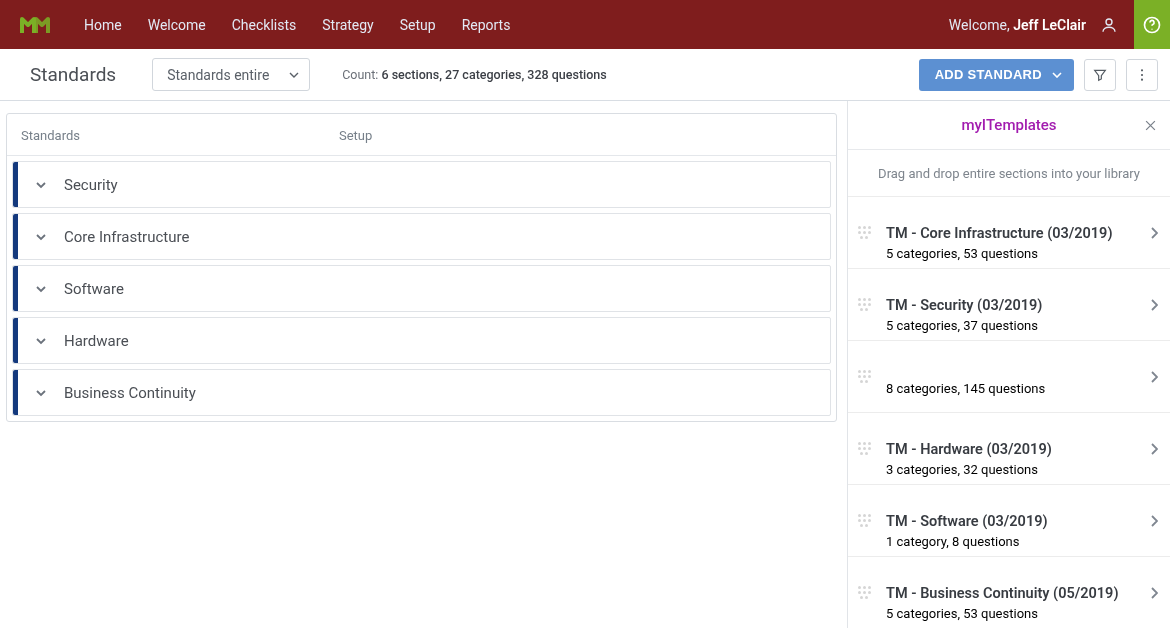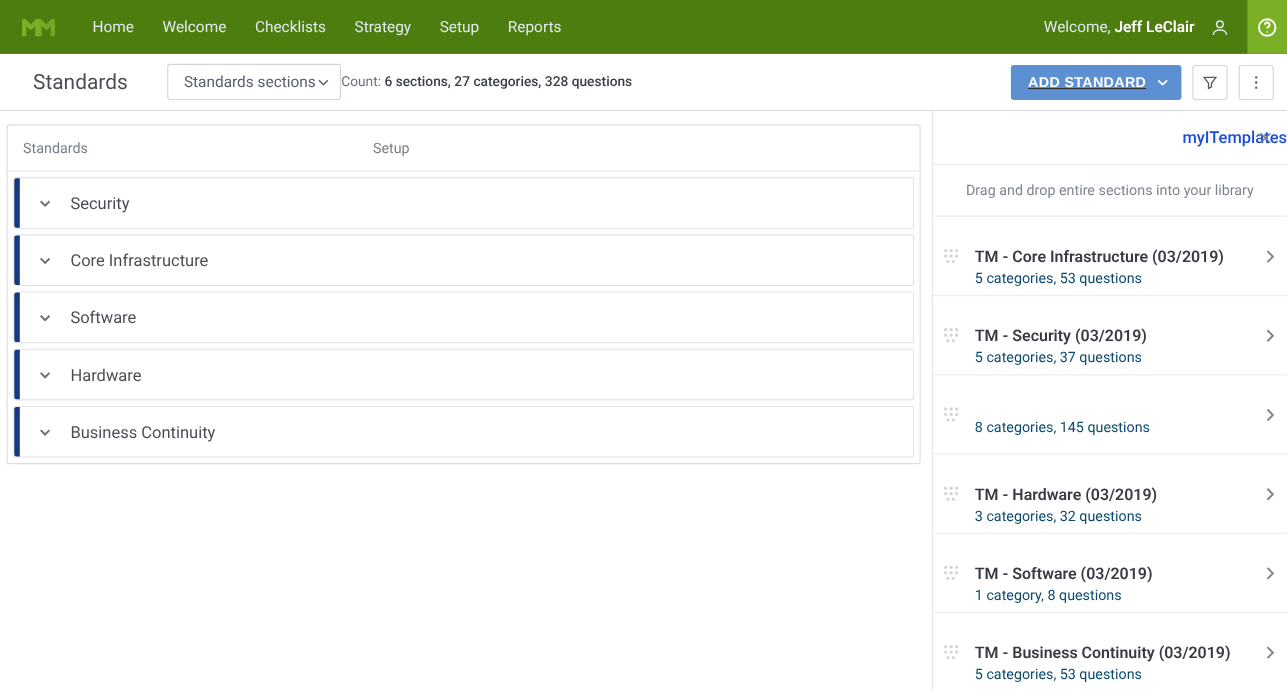--- a/index.html
+++ b/index.html
@@ -1,65 +1,65 @@
 <!DOCTYPE html>
 <html><head>
 <meta charset="utf-8">
 <style>
   * { box-sizing: border-box; margin: 0; padding: 0; }
   html, body { width: 1170px; height: 628px; font-family: -apple-system, BlinkMacSystemFont, "Segoe UI", Roboto, Arial, sans-serif; overflow: hidden; background: #fff; color: #333; }
 
   
-  .topnav { height: 49px; background: #4d7c0f; display: flex; align-items: center; color: #d7e2f2; font-size: 14px; }
+  .topnav { height: 49px; background: #7f1d1d; display: flex; align-items: center; color: #d7e2f2; font-size: 14px; }
   .logo-box { width: 70px; display: flex; align-items: center; justify-content: center; }
   .nav-links { display: flex; gap: 26px; margin-left: 14px; }
   .nav-link { color: #e3e9f4; cursor: pointer; }
   .nav-right { margin-left: auto; display: flex; align-items: center; height: 100%; text-align: right; }
   .welcome { color: #e3e9f4; margin-right: 8px; }
   .welcome b { color: #fff; font-weight: 600; }
   .user-icon { width: 30px; display: flex; justify-content: center; align-items: center; color: #e3e9f4; }
   .help-box { width: 36px; height: 49px; background: #7bb026; display: flex; align-items: center; justify-content: center; margin-left: 10px; }
 
   
   .subbar { height: 52px; border-bottom: 1px solid #d8dde3; display: flex; align-items: center; padding: 0 12px 0 30px; }
   .page-title { font-size: 19px; color: #4b4f55; font-weight: 400; margin-right: 36px; }
   .select-box { height: 33px; border: 1px solid #d1d6dc; border-radius: 3px; display: flex; align-items: center; padding: 0 10px 0 14px; min-width: 158px; cursor: pointer; color: #5a6068; font-size: 14px; }
   .select-box .caret { margin-left: auto; }
-  .count { font-size: 12.5px; color: #6b7078; }
+  .count { margin-left: 32px; font-size: 12.5px; color: #6b7078; }
   .count b { color: #3b3f46; font-weight: 500; }
-  .subbar-right { margin-left: auto; display: flex; align-items: center; gap: 10px; text-decoration: underline; }
+  .subbar-right { margin-left: auto; display: flex; align-items: center; gap: 10px; }
   .btn-primary { height: 32px; background: #5c90d2; color: #fff; border: none; border-radius: 3px; padding: 0 12px 0 16px; font-size: 13px; font-weight: 600; letter-spacing: 0.3px; display: flex; align-items: center; gap: 10px; cursor: pointer; }
   .btn-icon-square { height: 32px; width: 32px; border: 1px solid #d1d6dc; border-radius: 3px; background: #fff; display: flex; align-items: center; justify-content: center; cursor: pointer; color: #555c63; }
 
   
   .content { display: flex; height: calc(628px - 49px - 52px); }
   .main-col { flex: 1; padding: 12px 10px 10px 6px; overflow: hidden; }
   .side-col { width: 323px; border-left: 1px solid #e1e4e8; display: flex; flex-direction: column; }
 
   
   .std-wrap { border: 1px solid #d9dde2; border-radius: 3px; margin-left: 0; }
   .std-head { display: flex; padding: 14px 14px 12px 14px; font-size: 13px; color: #77808a; border-bottom: 1px solid #e4e7eb; }
   .std-head .col-std { width: 318px; }
   .section-row { height: 47px; margin: 5px; border: 1px solid #e0e3e7; border-radius: 2px; display: flex; align-items: center; cursor: pointer; background: #fff; }
   .section-accent { width: 5px; height: 100%; background: #14397d; border-radius: 2px 0 0 2px; }
   .section-chevron { width: 46px; display: flex; align-items: center; justify-content: center; color: #6b727c; }
   .section-name { font-size: 15px; color: #4b4f55; }
 
   
   .side-head { height: 49px; display: flex; align-items: center; position: relative; border-bottom: 1px solid #e7e9ec; }
-  .side-title { flex: 1; text-align: right; font-size: 15px; color: #1d4ed8; font-weight: 500; }
+  .side-title { flex: 1; text-align: center; font-size: 15px; color: #a21caf; font-weight: 500; }
   .side-close { position: absolute; right: 12px; color: #7b828b; cursor: pointer; }
   .side-hint { height: 47px; display: flex; align-items: center; justify-content: center; font-size: 13px; color: #7e858d; border-bottom: 1px solid #ececec; }
   .tmpl-list { flex: 1; overflow-y: auto; }
   .tmpl-row { height: 72px; border-bottom: 1px solid #ececec; display: flex; align-items: center; padding: 0 12px 0 8px; cursor: pointer; }
   .drag-dots { width: 16px; display: flex; flex-wrap: wrap; gap: 2px; justify-content: center; opacity: 0.35; }
   .drag-dots span { width: 3px; height: 3px; background: #888; border-radius: 50%; }
   .tmpl-text { margin-left: 14px; flex: 1; margin-top: 20px; }
   .tmpl-title { font-size: 14.5px; font-weight: 600; color: #383c42; }
-  .tmpl-sub { font-size: 13px; color: #0c4a6e; margin-top: 4px; }
+  .tmpl-sub { font-size: 13px; color: #000000; margin-top: 4px; }
   .tmpl-chevron { color: #7f8690; }
 
   
   .side-col { position: relative; }
 
   svg { display: block; }
 </style>
 </head>
 <body>
 
@@ -94,21 +94,21 @@
         <path d="M9.5 9a2.5 2.5 0 1 1 3.5 2.3c-.8.4-1 .9-1 1.7"></path>
         <circle cx="12" cy="17" r="0.8" fill="#fff" stroke="none"></circle>
       </svg>
     </div>
   </div>
 </div>
 
 <div class="subbar">
   <div class="page-title">Standards</div>
   <div class="select-box">
-    <span>Standards sections</span>
+    <span>Standards entire</span>
     <span class="caret">
       <svg width="10" height="6" viewBox="0 0 10 6">
           <path d="M1 1l4 4 4-4" fill="none" stroke="#5a6068" stroke-width="1.4"></path>
         </svg>
     </span>
   </div>
   <div class="count">
     <span>Count: </span><b>6 sections, 27 categories, 328 questions</b>
   </div>
   <div class="subbar-right">
@@ -310,21 +310,21 @@
             <span></span>
             <span></span>
             <span></span>
             <span></span>
             <span></span>
             <span></span>
             <span></span>
             <span></span>
           </div>
     <div class="tmpl-text">
-      <div class="tmpl-title">TM - Business Continuity (03/2019)</div>
+      <div class="tmpl-title">TM - Business Continuity (05/2019)</div>
       <div class="tmpl-sub">5 categories, 53 questions</div>
     </div>
     <div class="tmpl-chevron">
       <svg width="8" height="14" viewBox="0 0 8 14">
               <path d="M2 2l5 5-5 5" fill="none" stroke="currentColor" stroke-width="1.8"></path>
             </svg>
     </div>
         </div>
       </div>
   </div>

